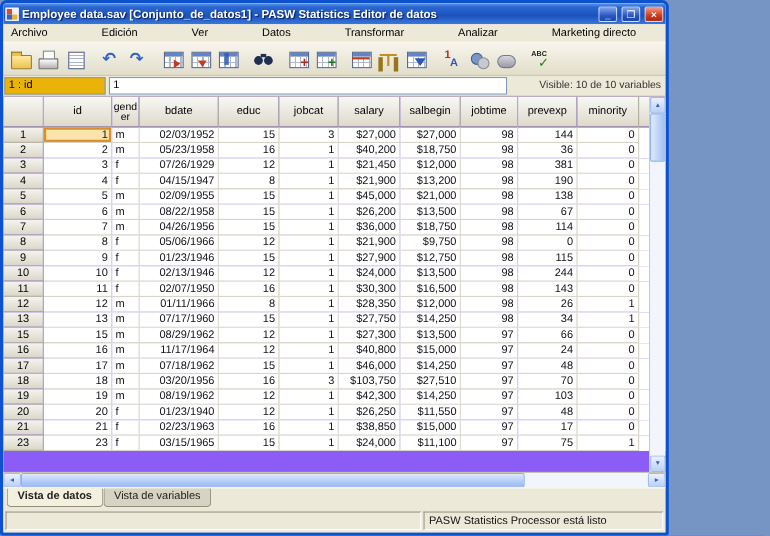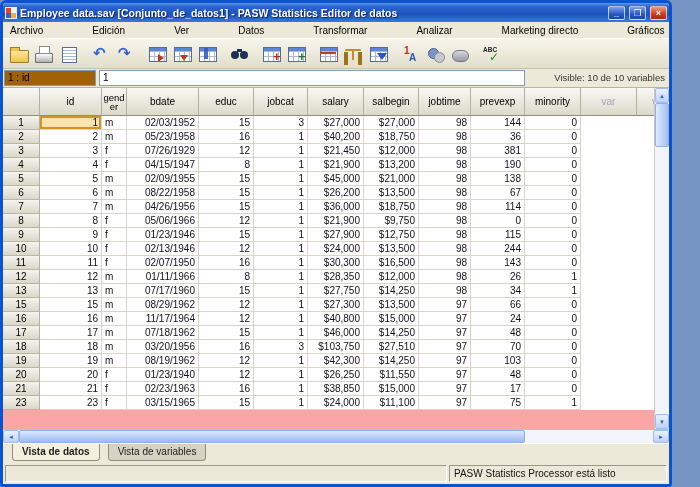--- a/index.html
+++ b/index.html
@@ -1,20 +1,20 @@
 <!DOCTYPE html>
 <html><head>
 <meta charset="utf-8">
 <style>
   * { box-sizing: border-box; margin: 0; padding: 0; }
   html, body { width: 700px; height: 487px; overflow: hidden; }
   body { font-family: "Liberation Sans", "DejaVu Sans", sans-serif; background: #7694c4; }
 
   .window {
-    width: 672px; height: 487px;
+    width: 608px; height: 487px;
     display: flex; flex-direction: column;
     border: 3px solid #0c52cf; border-radius: 6px 6px 3px 3px;
     overflow: hidden; background: #ece9d8;
   }
 
   
   .titlebar {
     flex: 0 0 19px; display: flex; align-items: center; gap: 3px;
     padding: 0 2px;
     background: linear-gradient(180deg, #5f97e8 0%, #2a66d2 18%, #1b53bd 60%, #3a78dd 100%);
@@ -105,29 +105,29 @@
   .spell-check-icon::after { content: "✓"; top: 8px; left: 9px; color: #1a8a1a; font-size: 12px; font-weight: bold; }
 
   .undo-icon, .goto-case-icon, .find-icon, .insert-cases-icon, .split-file-icon,
   .value-labels-icon, .spell-check-icon { margin-left: 7px; }
 
   
   .refbar {
     flex: 0 0 19px; display: flex; align-items: center; gap: 3px;
     background: #ece9d8; padding: 0 1px 1px 1px; border-bottom: 1px solid #b8b4a2;
   }
-  .ref-cell { flex: 0 0 92px; height: 16px; background: #a16207; border: 1px solid #7f9db9;
+  .ref-cell { flex: 0 0 92px; height: 16px; background: #eab308; border: 1px solid #7f9db9;
     font-size: 10px; padding: 1px 3px; white-space: nowrap; overflow: hidden; }
   .ref-value { flex: 1; height: 16px; background: #fff; border: 1px solid #7f9db9;
     font-size: 10px; padding: 1px 3px; white-space: nowrap; overflow: hidden; }
   .ref-visible { flex: 0 0 140px; font-size: 9.5px; color: #333; text-align: right;
     padding-right: 3px; white-space: nowrap; }
 
   
-  .gridwrap { flex: 1 1 auto; position: relative; background: #fca5a5; overflow: hidden; }
+  .gridwrap { flex: 1 1 auto; position: relative; background: #8b5cf6; overflow: hidden; }
   table.grid { border-collapse: separate; border-spacing: 0; table-layout: fixed;
     width: 679px; font-size: 10px; }
   .col-rowhdr { width: 37px; } .col-id { width: 62px; } .col-gender { width: 25px; }
   .col-bdate { width: 72px; } .col-educ { width: 55px; } .col-jobcat { width: 54px; }
   .col-salary { width: 56px; } .col-salbegin { width: 55px; } .col-jobtime { width: 52px; }
   .col-prevexp { width: 54px; } .col-minority { width: 56px; } .col-var1 { width: 56px; } .col-var2 { width: 45px; }
 
   .grid thead th {
     height: 28px; font-weight: normal; text-align: center; color: #000;
     background: linear-gradient(#f8f8f4, #ddd9ca);
@@ -166,21 +166,21 @@
   .hscroll { flex: 0 0 14px; display: flex; align-items: stretch;
     background: #f2f5fc; border-top: 1px solid #c6c2b2; }
   .hscroll .sbtn { flex: 0 0 16px; }
   .hscroll .sbtn::before { font-size: 6px; }
   .hthumb { flex: 0 0 76%; background: linear-gradient(180deg, #dde8fd, #9abbf4);
     border: 1px solid #8fb0ec; border-radius: 2px; }
   .htrack { flex: 1; }
 
   
   .tabsbar { flex: 0 0 20px; background: #ece9d8; display: flex; align-items: flex-start;
-    gap: 8px; padding-left: 9px; border-top: 1px solid #fffdf2; }
+    gap: 0; padding-left: 3px; border-top: 1px solid #fffdf2; }
   .tab { font-size: 10px; padding: 2px 9px 3px; color: #222;
     background: #d7d3c3; border: 1px solid #918e80; border-top: none; border-radius: 0 0 4px 4px; }
   .tab.active { background: #f4f0de; font-weight: bold; }
 
   
   .statusbar { flex: 0 0 18px; background: #ece9d8; display: flex; gap: 2px; padding: 2px 2px; font-size: 10px; }
   .spanel { border: 1px solid; border-color: #9a978a #fff #fff #9a978a; background: #ece9d8; }
   .spanel.left { flex: 1; }
   .spanel.right { flex: 0 0 218px; padding: 2px 4px; white-space: nowrap; overflow: hidden; color: #111; }
 </style>

